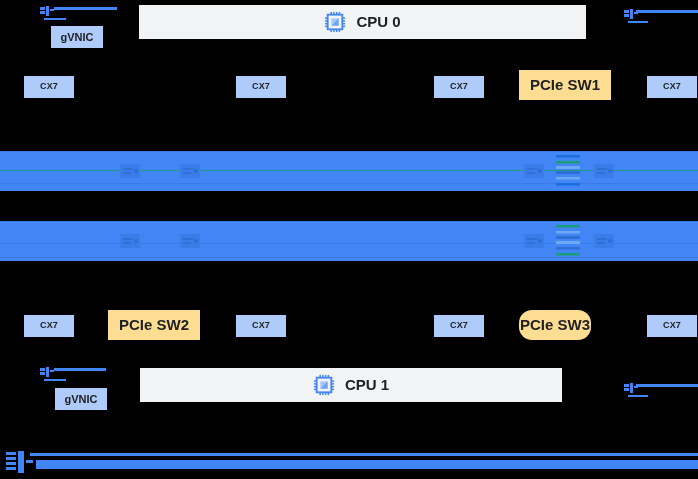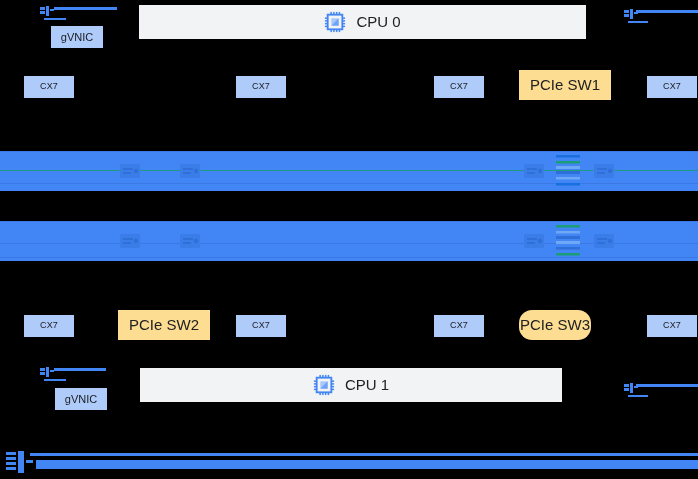--- a/index.html
+++ b/index.html
@@ -19,20 +19,21 @@
 
   
   .node {
     display: flex;
     align-items: center;
     justify-content: center;
     text-align: center;
     color: #202124;
     line-height: 1.1;
     white-space: nowrap;
+    font-weight: bold;
   }
   .cx7 {
     background: #aecbfa;
     font-size: 9px;
     letter-spacing: .2px;
   }
   .pcie {
     background: #fcdd91;
     font-size: 15px;
   }
@@ -270,21 +271,21 @@
         <rect x="5" y="9" width="10" height="2" fill="#2f6fd8"></rect>
         <rect x="5" y="13" width="8" height="2" fill="#2f6fd8"></rect>
         <circle cx="18" cy="12" r="2.2" fill="#2f6fd8"></circle>
       </svg>
     </div>
   </div>
 
   <div class="abs node cx7" style="left:24px; top:315px; width:50px; height:22px;">
     <span>CX7</span>
   </div>
-  <div class="abs node pcie" style="left:108px; top:310px; width:92px; height:30px;margin-left:10px;">
+  <div class="abs node pcie" style="left:108px; top:310px; width:92px; height:30px;">
     <span>PCIe SW2</span>
   </div>
   <div class="abs node cx7" style="left:236px; top:315px; width:50px; height:22px;">
     <span>CX7</span>
   </div>
   <div class="abs node cx7" style="left:434px; top:315px; width:50px; height:22px;">
     <span>CX7</span>
   </div>
   <div class="abs node pcie" style="left:519px; top:310px; width:72px; height:30px;border-radius:13px;">
     <span>PCIe SW3</span>

